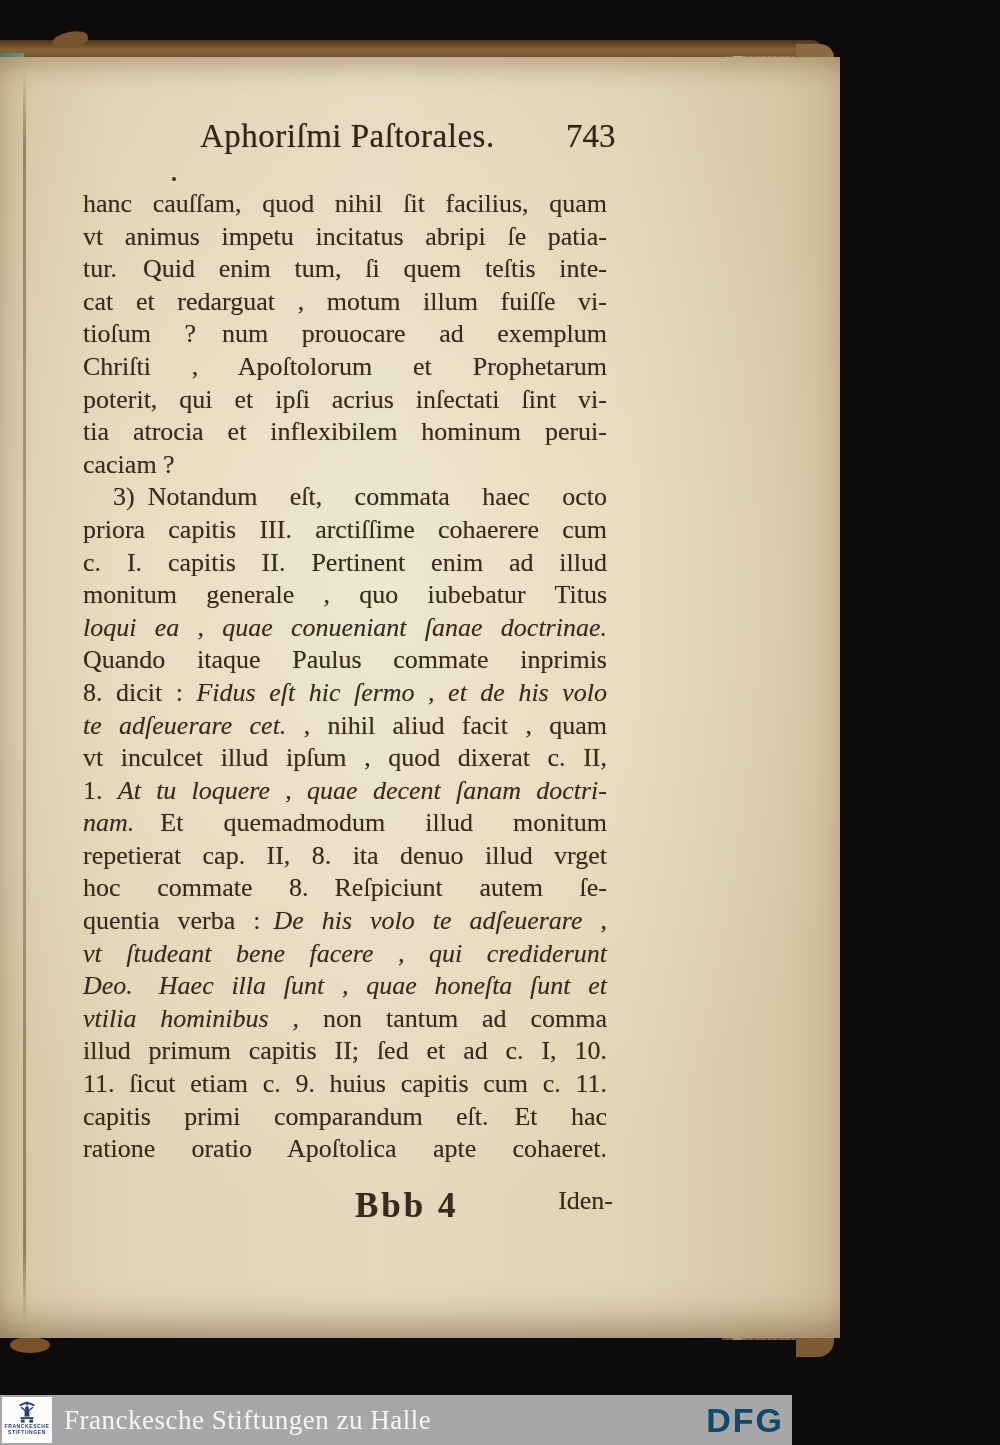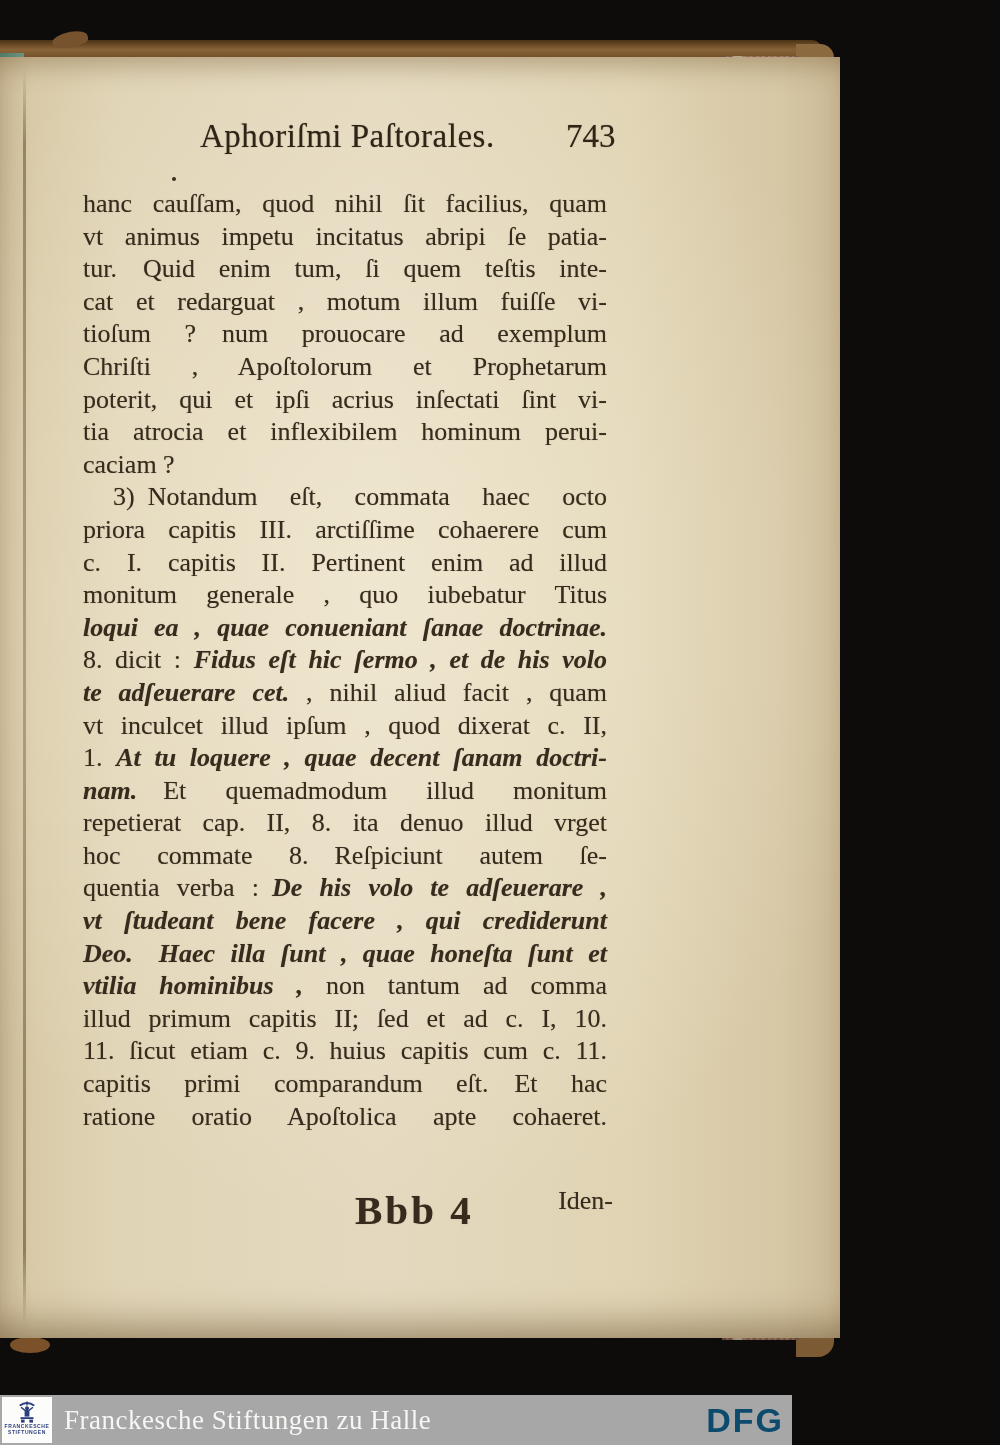--- a/index.html
+++ b/index.html
@@ -45,24 +45,24 @@
   
   .running-title{position:absolute;left:200px;top:61px;font-size:33px;color:#2f2517;
     letter-spacing:.5px;text-shadow:0 0 1px rgba(47,37,23,.5);}
   .page-number{position:absolute;left:566px;top:61px;font-size:33px;color:#2f2517;
     text-shadow:0 0 1px rgba(47,37,23,.5);}
   .textbody{position:absolute;left:83px;top:131px;width:524px;color:#362b1c;
     font-size:26px;text-shadow:0 0 1px rgba(54,43,28,.35);}
   .tline{height:32.6px;line-height:32.6px;text-align:justify;text-align-last:justify;
     overflow:visible;white-space:normal;}
   .tline.rag{text-align-last:left;}
-  .tline em{font-style:italic;font-weight:bold;}
+  .tline em{font-style:italic;}
   .sigrow{position:absolute;left:83px;top:1129px;width:530px;display:flex;
     color:#362b1c;text-shadow:0 0 1px rgba(54,43,28,.35);}
-  .sig-mark{margin-left:272px;font-size:41px;font-weight:bold;letter-spacing:3px;}
+  .sig-mark{margin-left:272px;font-size:35px;font-weight:bold;letter-spacing:3px;}
   .catchword{margin-left:auto;font-size:26px;}
   .ink-speck{position:absolute;left:172px;top:120px;width:4px;height:4px;
     background:#3a2d1c;border-radius:50%;}
 
   
   .footer{position:absolute;left:0;top:1395px;width:792px;height:50px;background:#a7a7a7;}
   .logobox{position:absolute;left:2px;top:2px;width:50px;height:46px;background:#fcfcfa;
     display:flex;flex-direction:column;align-items:center;padding-top:2px;box-sizing:border-box;}
   .logotext{font-family:"Liberation Sans","DejaVu Sans",sans-serif;font-size:5px;
     line-height:6px;color:#2b3f7e;letter-spacing:.6px;text-align:center;font-weight:bold;}
@@ -99,20 +99,21 @@
         <div class="tline"><span>tioſum ?  num prouocare ad exemplum</span></div>
         <div class="tline"><span>Chriſti , Apoſtolorum et Prophetarum</span></div>
         <div class="tline"><span>poterit, qui et ipſi acrius inſectati ſint vi-</span></div>
         <div class="tline"><span>tia atrocia et inflexibilem hominum perui-</span></div>
         <div class="tline rag"><span>caciam ?</span></div>
         <div class="tline" style="padding-left: 30px;"><span>3) Notandum eſt, commata haec octo</span></div>
         <div class="tline"><span>priora capitis III. arctiſſime cohaerere cum</span></div>
         <div class="tline"><span>c. I. capitis II.  Pertinent enim ad illud</span></div>
         <div class="tline"><span>monitum generale , quo iubebatur Titus</span></div>
         <div class="tline"><em>loqui ea , quae conueniant ſanae doctrinae.</em></div>
+        <div class="tline"><span>Quando itaque Paulus commate inprimis</span></div>
         <div class="tline"><span>8. dicit : </span><em>Fidus eſt hic ſermo , et de his volo</em></div>
         <div class="tline"><em>te adſeuerare cet.</em><span> , nihil aliud facit , quam</span></div>
         <div class="tline"><span>vt inculcet illud ipſum , quod dixerat c. II,</span></div>
         <div class="tline"><span>1. </span><em>At tu loquere , quae decent ſanam doctri-</em></div>
         <div class="tline"><em>nam.</em><span>  Et quemadmodum illud monitum</span></div>
         <div class="tline"><span>repetierat cap. II, 8. ita denuo illud vrget</span></div>
         <div class="tline"><span>hoc commate 8.  Reſpiciunt autem ſe-</span></div>
         <div class="tline"><span>quentia verba : </span><em>De his volo te adſeuerare ,</em></div>
         <div class="tline"><em>vt ſtudeant bene facere , qui crediderunt</em></div>
         <div class="tline"><em>Deo.  Haec illa ſunt , quae honeſta ſunt et</em></div>

